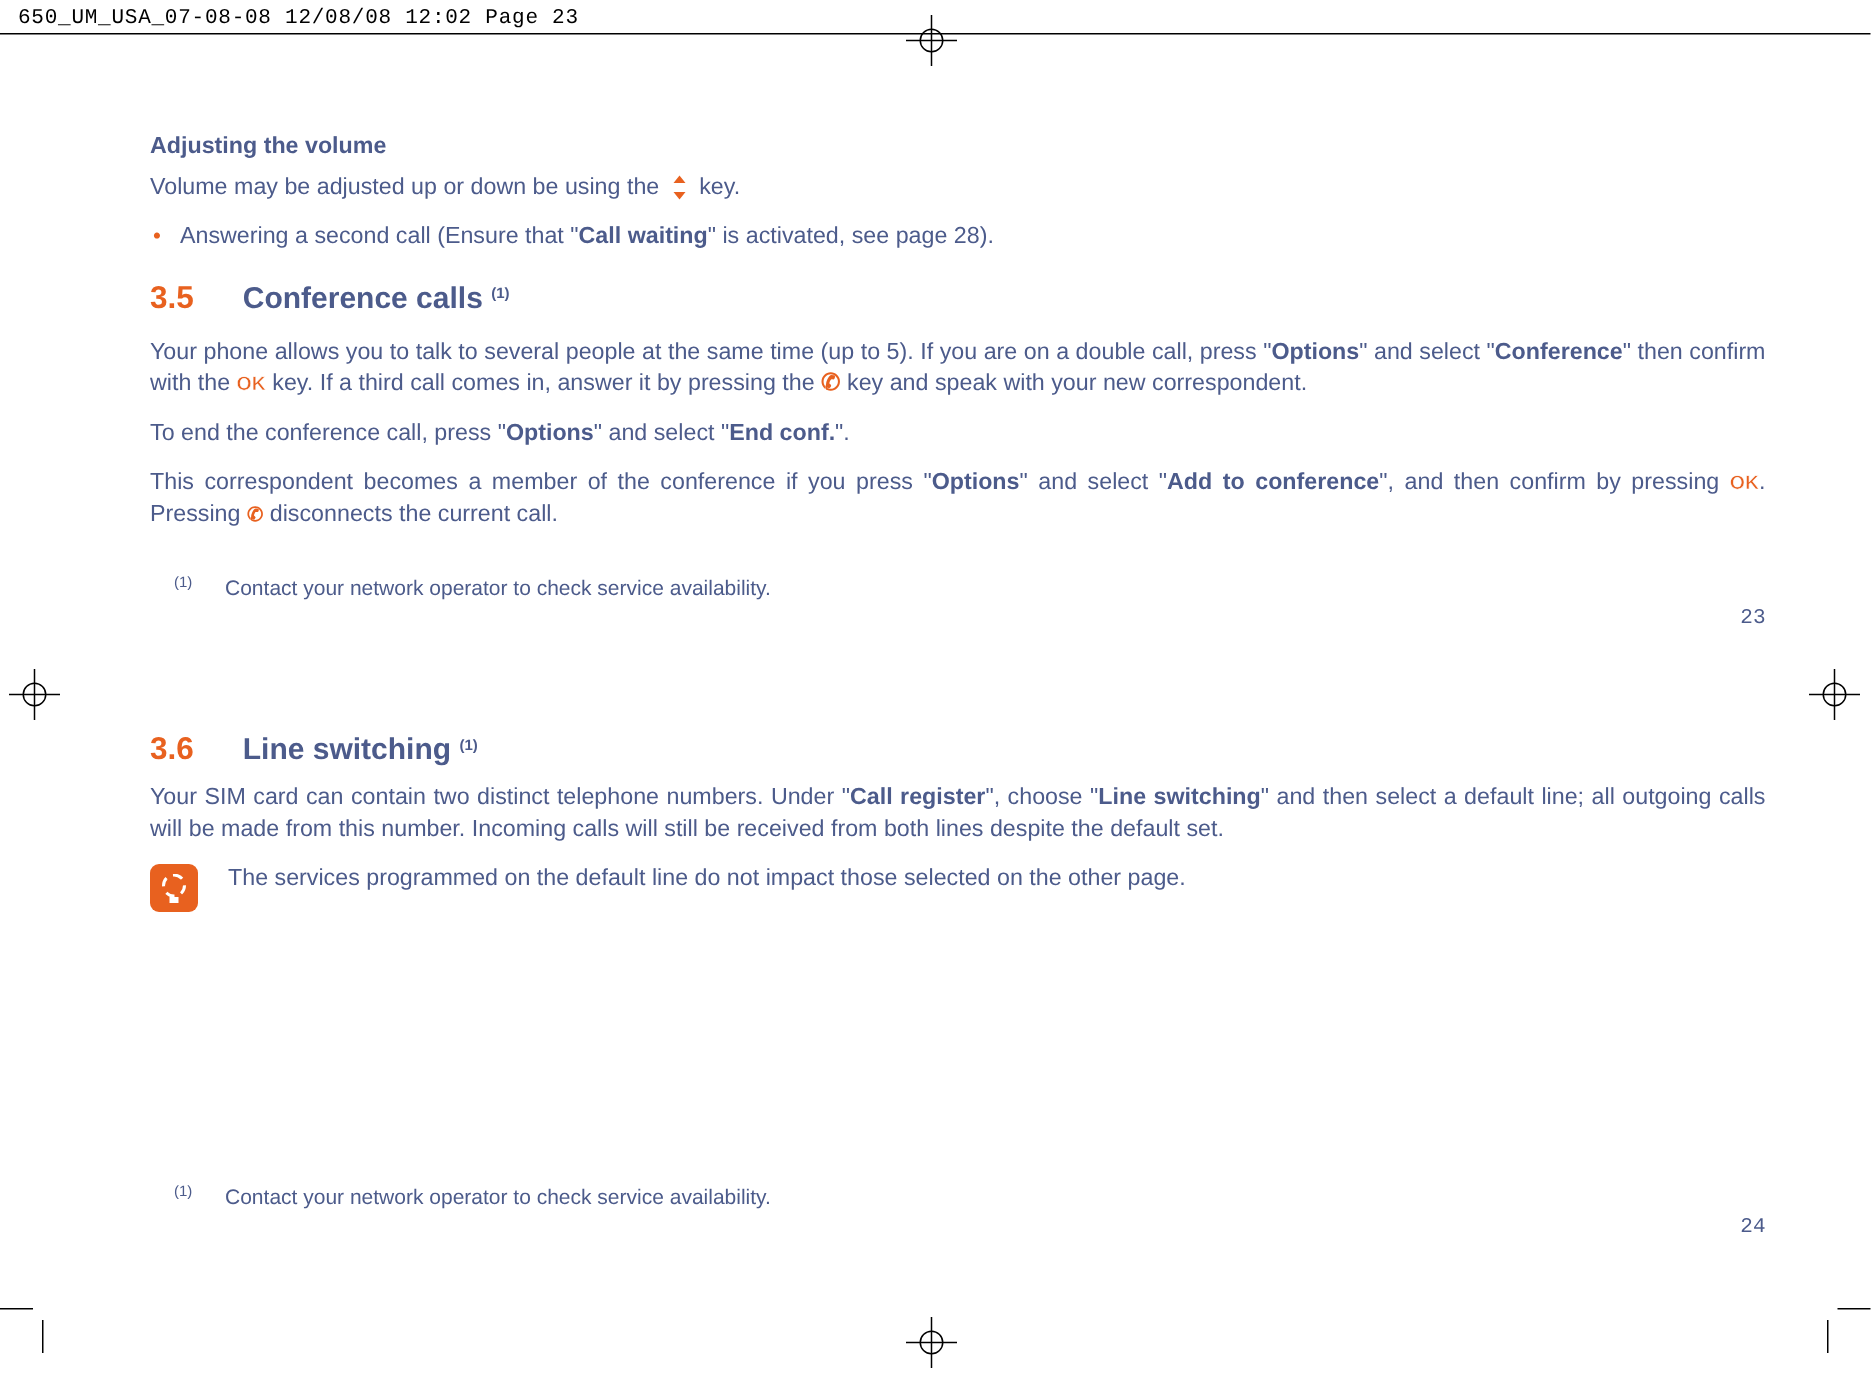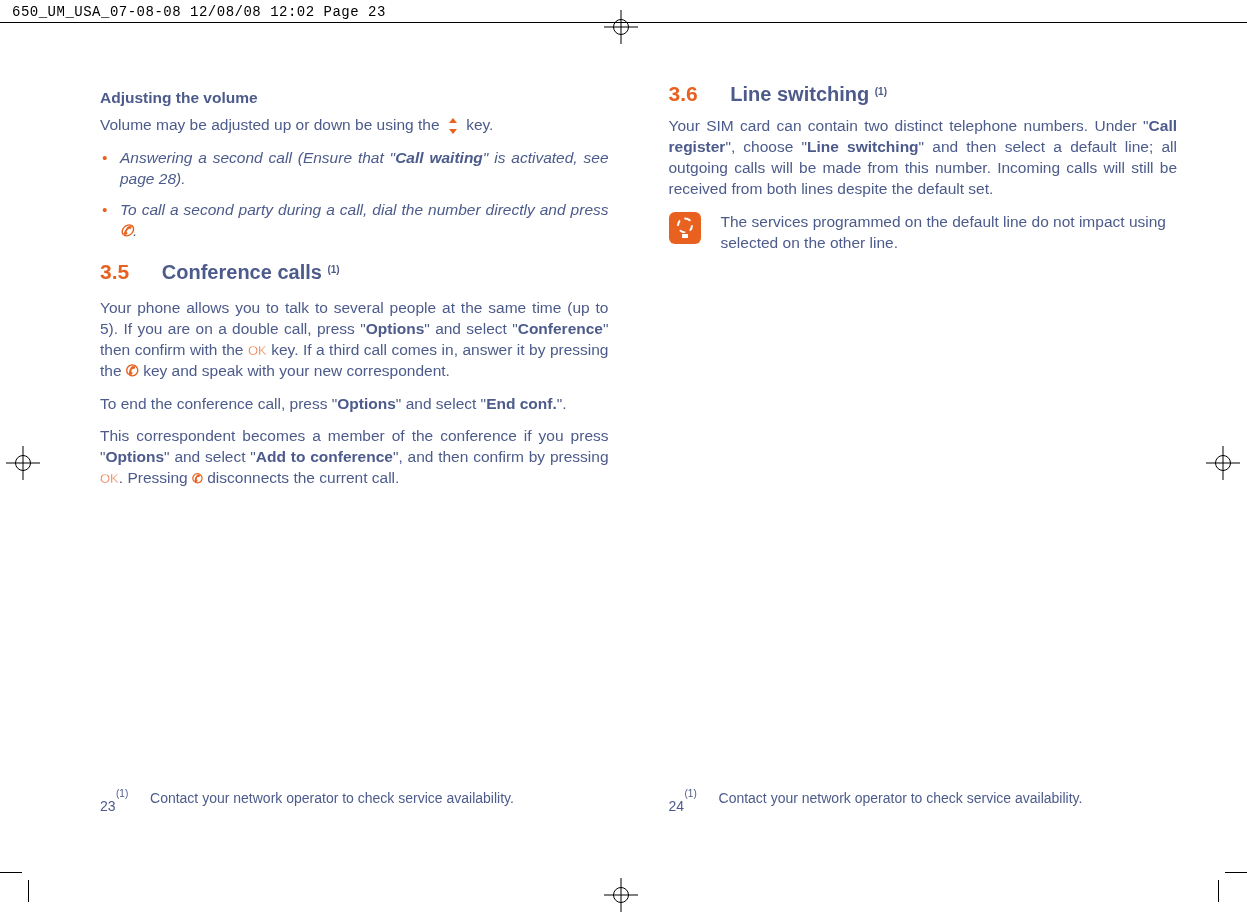--- a/index.html
+++ b/index.html
@@ -54,20 +54,21 @@
     transform:translate(-50%,-50%);
   }
   .spread {
     position: absolute;
     top: 80px;
     left: 100px;
     right: 70px;
     bottom: 90px;
     display: flex;
     gap: 60px;
+    flex-direction: column;
   }
   .page {
     flex: 1;
     position: relative;
     font-size: 15.5px;
     line-height: 1.35;
   }
   .section-head {
     font-weight: bold;
     color: #4c5b8b;
@@ -88,21 +89,20 @@
     vertical-align: super;
   }
   p.para {
     margin: 6px 0 12px 0;
     text-align: justify;
   }
   .bullet-list {
     list-style: none;
     padding: 0;
     margin: 4px 0 10px 0;
-    font-style: italic;
   }
   .bullet-list li {
     position: relative;
     padding-left: 20px;
     margin-bottom: 10px;
     text-align: justify;
   }
   .bullet-list li::before {
     content: "•";
     position: absolute;
@@ -113,24 +113,25 @@
   }
   .bold { font-weight: bold; }
   .footnote {
     position: absolute;
     bottom: 24px;
     left: 16px;
     font-size: 14px;
   }
   .pagenum {
     position: absolute;
-    bottom: 16px;
+    bottom: 4px;
     width: 100%;
-    text-align: left;
+    text-align: right;
     font-size: 14px;
+    font-family: Liberation Mono, monospace;
   }
   .icon {
     display: inline-block;
     vertical-align: middle;
     width: 18px;
     height: 14px;
     position: relative;
   }
   .icon-updown::before {
     content:"";
@@ -147,21 +148,21 @@
     border-left:4px solid transparent;
     border-right:4px solid transparent;
     border-top:5px solid #e8611f;
   }
   .icon-phone {
     color:#e8611f;
     font-weight:bold;
   }
   .icon-ok {
     color:#e8611f;
-    font-weight:normal;
+    font-weight:bold;
     font-size:13px;
     -webkit-text-stroke: 0.4px #fff;
   }
   .icon-hangup {
     color:#e8611f;
     font-weight:bold;
     font-size:13px;
   }
   .tip-row {
     display:flex;
@@ -228,23 +229,20 @@
     <p class="para">
       <span>Volume may be adjusted up or down be using the </span>
       <span class="icon icon-updown"></span>
       <span> key.</span>
     </p>
 
     <ul class="bullet-list">
       <li>
         <span>Answering a second call (Ensure that "</span><span class="bold">Call waiting</span><span>" is activated, see page 28).</span>
       </li>
-      <li>
-        <span>To call a second party during a call, dial the number directly and press </span><span class="icon-phone">✆</span><span>.</span>
-      </li>
     </ul>
 
     <div style="margin:16px 0 12px 0;">
       <span class="section-num">3.5</span>
       <span style="display:inline-block; width:24px;"></span>
       <span class="section-title">Conference calls </span><span class="section-title sup">(1)</span>
     </div>
 
     <p class="para">
       <span>Your phone allows you to talk to several people at the same time (up to 5). If you are on a double call, press "</span><span class="bold">Options</span><span>" and select "</span><span class="bold">Conference</span><span>" then confirm with the </span><span class="icon-ok">OK</span><span> key. If a third call comes in, answer it by pressing the </span><span class="icon-phone">✆</span><span> key and speak with your new correspondent.</span>
@@ -272,21 +270,21 @@
       <span style="display:inline-block; width:24px;"></span>
       <span class="section-title">Line switching </span><span class="section-title sup">(1)</span>
     </div>
 
     <p class="para">
       <span>Your SIM card can contain two distinct telephone numbers. Under "</span><span class="bold">Call register</span><span>", choose "</span><span class="bold">Line switching</span><span>" and then select a default line; all outgoing calls will be made from this number. Incoming calls will still be received from both lines despite the default set.</span>
     </p>
 
     <div class="tip-row">
       <div class="tip-icon"></div>
-      <div>The services programmed on the default line do not impact using selected on the other line.</div>
+      <div>The services programmed on the default line do not impact those selected on the other page.</div>
     </div>
 
     <div class="footnote">
       <span class="sup">(1)</span>
       <span style="display:inline-block; width:14px;"></span>
       <span>Contact your network operator to check service availability.</span>
     </div>
     <div class="pagenum">24</div>
   </div>
 </div>

